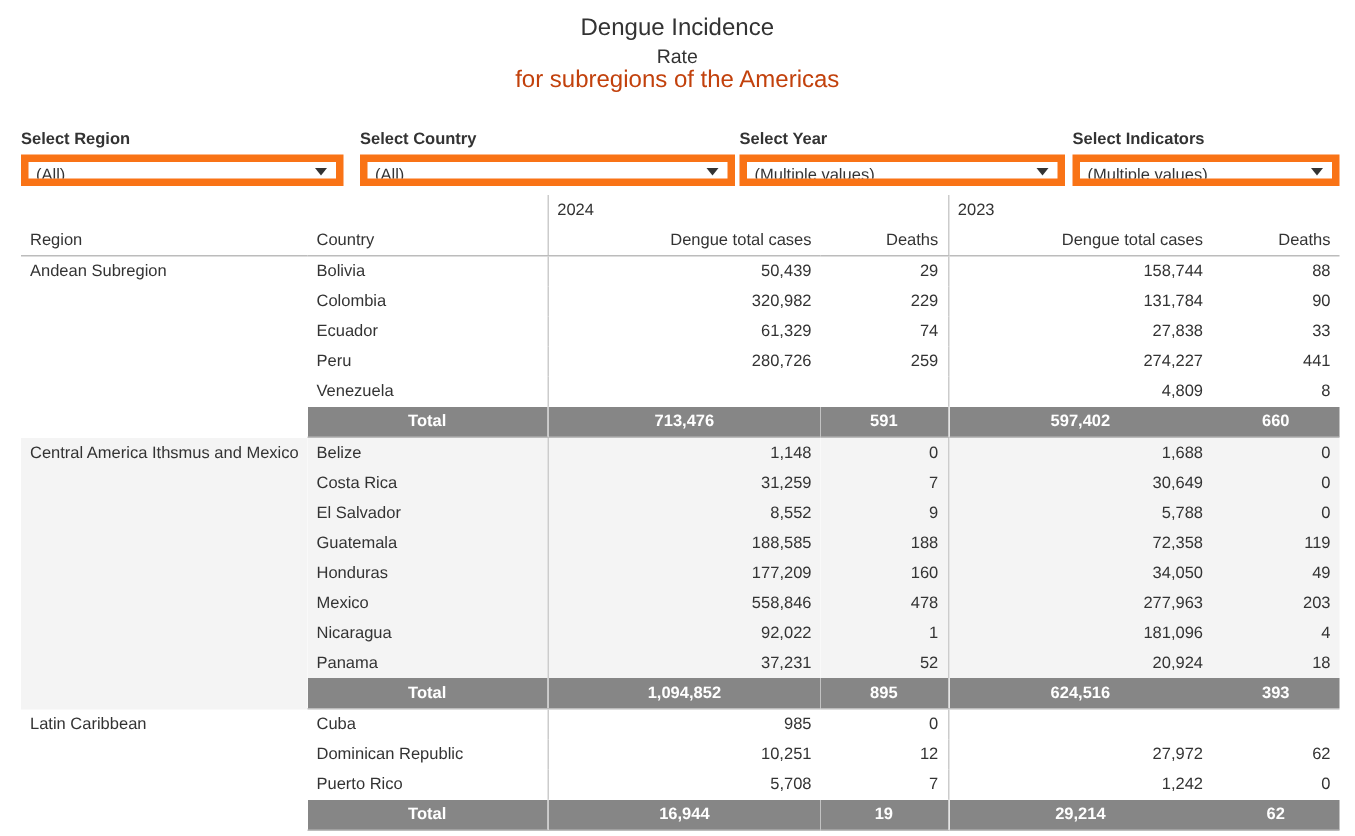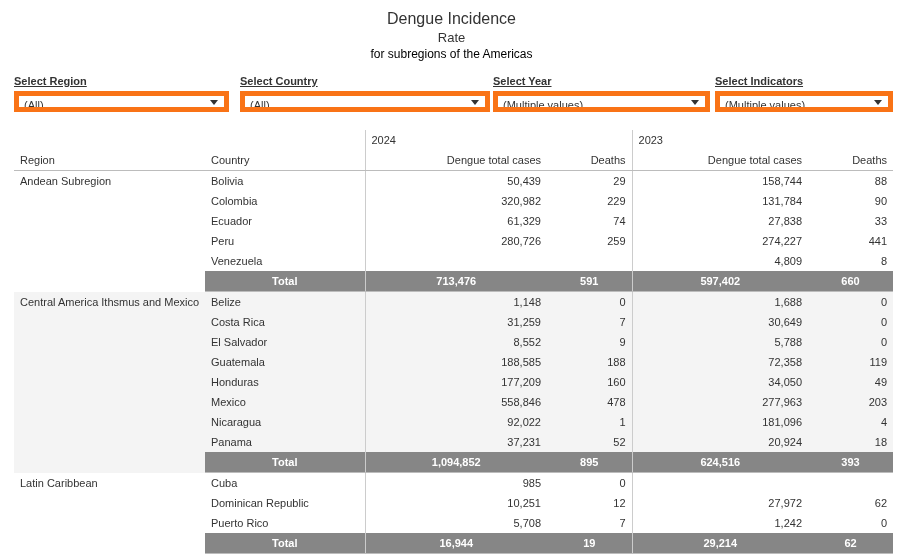--- a/index.html
+++ b/index.html
@@ -25,37 +25,36 @@
     font-size: 16px;
     color: #333333;
     line-height: 21px;
   }
   .title-line2 {
     font-size: 13px;
     color: #333333;
     line-height: 17px;
   }
   .title-line3 {
-    font-size: 12px;
-    color: #000000;
+    font-size: 16px;
+    color: #c2410c;
     line-height: 16px;
   }
 
   
   .filters {
     position: absolute;
     top: 70px;
     left: 0;
     width: 903px;
     height: 42px;
   }
   .filter {
     position: absolute;
-    top: 4px;
-    text-decoration: underline;
+    top: 16px;
   }
   .filter-label {
     font-size: 11px;
     font-weight: bold;
     color: #333333;
     line-height: 14px;
     margin-bottom: 3px;
     white-space: nowrap;
   }
   .filter-select {

